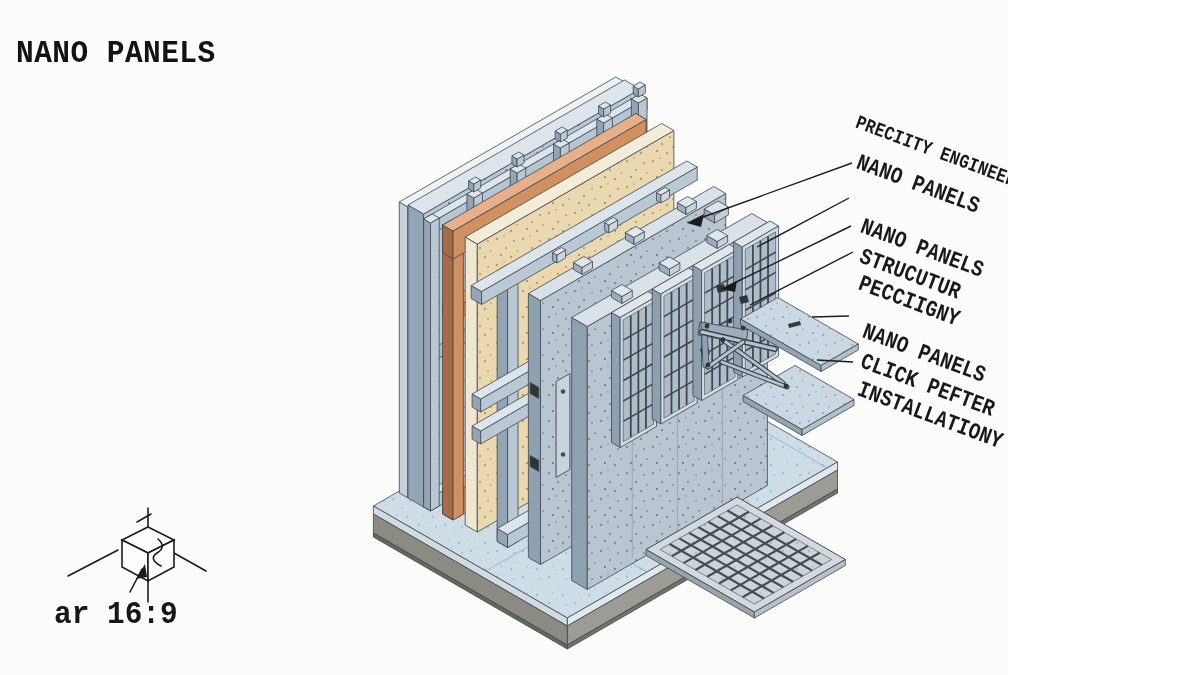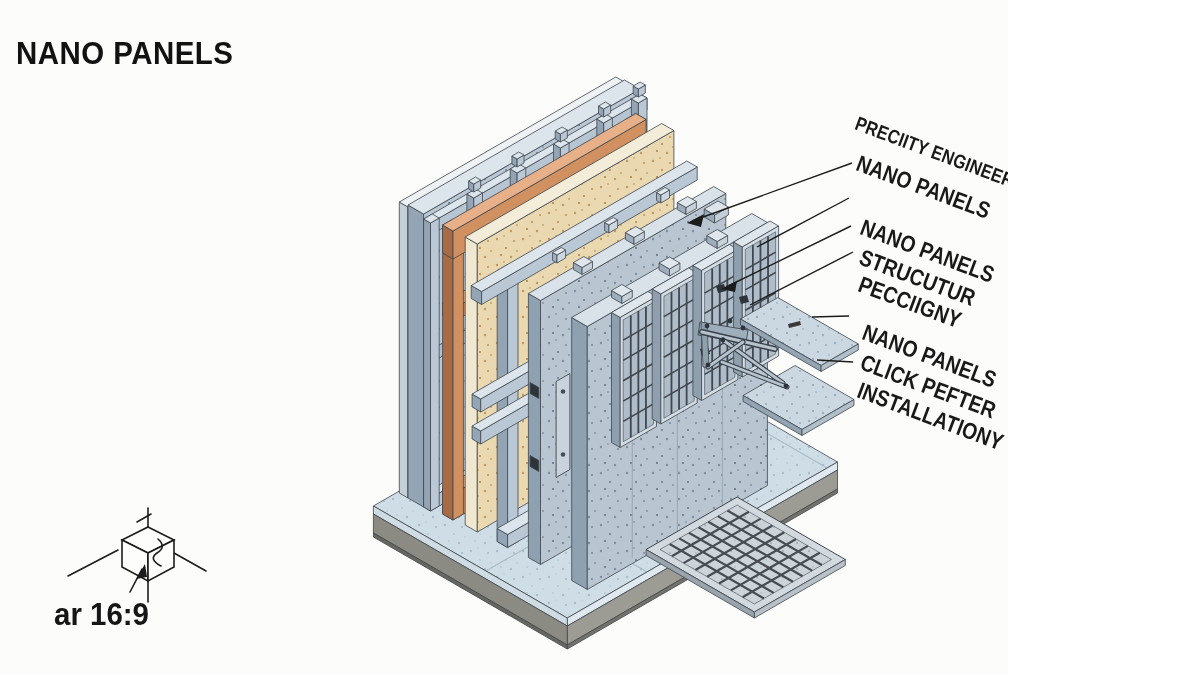--- a/index.html
+++ b/index.html
@@ -1,17 +1,17 @@
 <!DOCTYPE html>
 <html><head>
 <meta charset="utf-8">
 <style>
   html,body{margin:0;padding:0;background:#ffffff;}
   .stage{position:relative;width:1008px;height:675px;background:#fcfcfa;overflow:hidden;
-         font-family:Liberation Sans, sans-serif;}
+         font-family:Liberation Mono, monospace;}
   #dg{position:absolute;left:0;top:0;z-index:1;}
   .title{position:absolute;left:16px;top:36px;font-size:31px;font-weight:bold;color:#121212;
          letter-spacing:.5px;transform:scaleX(.95);transform-origin:0 0;white-space:nowrap;z-index:3;}
   .ann{position:absolute;white-space:nowrap;color:#191919;font-weight:bold;letter-spacing:.2px;
        transform:rotate(20.5deg) scaleX(.84);transform-origin:0 0;z-index:3;}
   .a1.l1{left:860px;top:112px;font-size:19.5px;}
   .a1.l2{left:862px;top:150px;font-size:23px;}
   .a2.l1{left:866px;top:214px;font-size:23px;}
   .a2.l2{left:865px;top:244px;font-size:23px;}
   .a2.l3{left:864px;top:271px;font-size:23px;}

